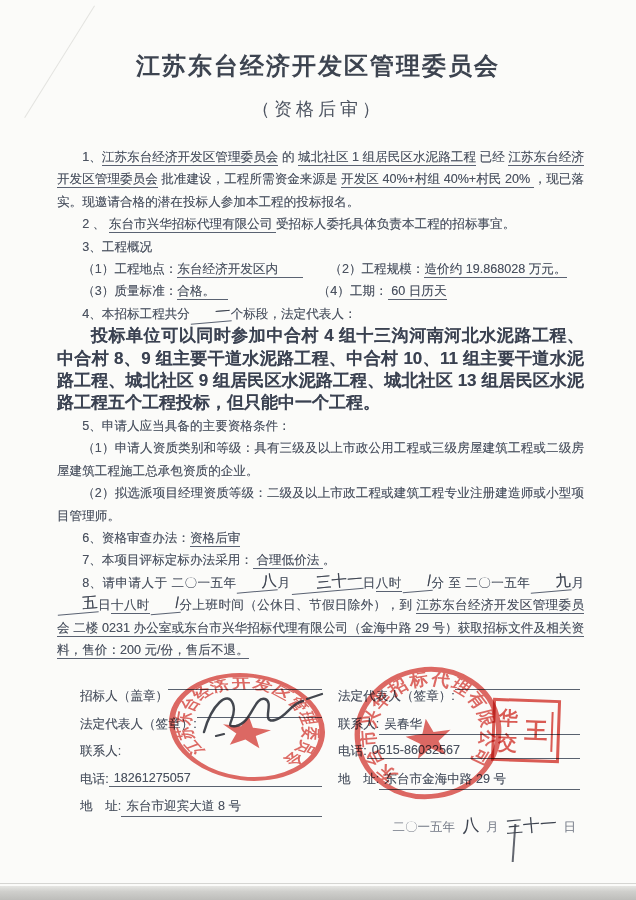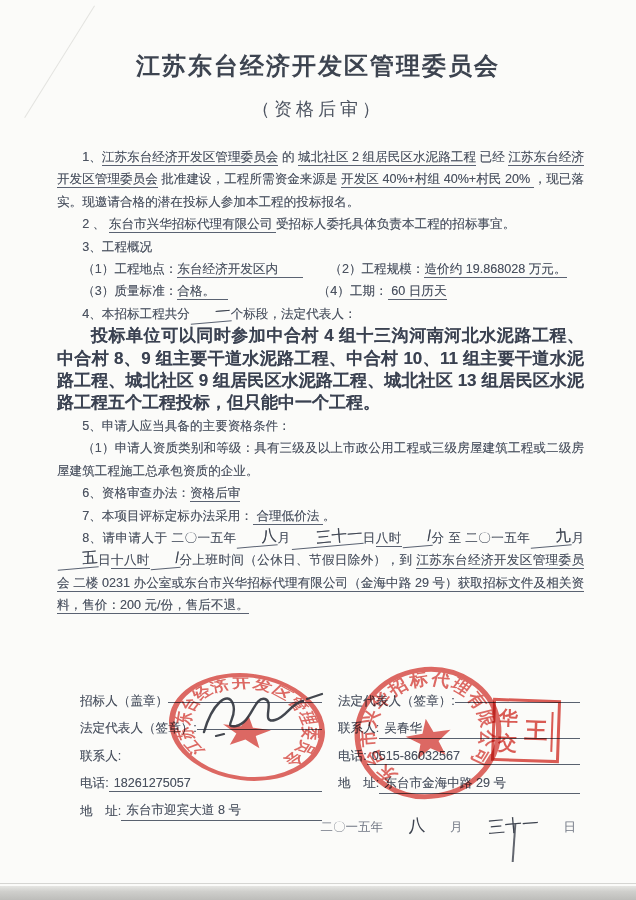--- a/index.html
+++ b/index.html
@@ -15,24 +15,24 @@
            line-height:22.4px;text-align:justify;text-shadow:0 0 .4px rgba(70,80,100,.55);}
   .para{margin:0;text-indent:2em;}
   .para.bold{font-weight:700;color:#3a4150;font-size:17px;}
   .u{border-bottom:1.2px solid #5a6272;padding-bottom:1px;}
   .hw{display:inline-block;transform:rotate(-5deg);font-size:15.5px;line-height:1;
       color:#3f4551;font-weight:500;}
   .gap{display:inline-block;height:1px;}
   .contact{position:absolute;top:688px;left:80px;right:56px;display:flex;gap:16px;
            font-size:12.6px;text-shadow:0 0 .4px rgba(70,80,100,.5);}
   .ccol{width:50%;}
-  .crow{display:flex;align-items:center;height:27.5px;}
+  .crow{display:flex;align-items:flex-start;height:27.5px;}
   .lbl{white-space:nowrap;padding-bottom:1px;}
   .val{flex:1;border-bottom:1px solid #59616f;padding:0 2px 1px 5px;white-space:nowrap;}
-  .dateline{position:absolute;top:817px;right:60px;display:flex;align-items:baseline;gap:25px;
+  .dateline{position:absolute;top:817px;right:60px;display:flex;align-items:baseline;gap:7px;
             font-size:12.5px;color:#70768312;color:#717784;}
   .dateline .hw{font-size:17px;color:#3d434f;}
   .datestroke{position:absolute;left:513px;top:824px;width:2px;height:38px;background:#3c414c;
               transform:rotate(4deg);opacity:.8;}
   .stamp{position:absolute;mix-blend-mode:multiply;opacity:.8;}
   #stampL{left:165px;top:671px;width:164px;height:112px;transform:rotate(7deg);}
   #stampR{left:351px;top:664px;width:154px;height:138px;transform:rotate(-9deg);}
   svg text{font-family:"Liberation Sans","DejaVu Sans",sans-serif;}
   .sig{position:absolute;left:196px;top:676px;width:132px;height:72px;z-index:6;}
   .sq{position:absolute;left:492px;top:699px;width:62px;height:57px;border:3px solid #d9453e;
@@ -48,29 +48,30 @@
 </head>
 <body>
 
 <div class="page">
   <div class="fold"></div>
 
   <h1 class="title">江苏东台经济开发区管理委员会</h1>
   <div class="subtitle">（资格后审）</div>
 
   <div class="content">
-      <p class="para "><span class="">1、</span><span class="u ">江苏东台经济开发区管理委员会</span><span class=""> 的 </span><span class="u ">城北社区 2 组居民区水泥路工程</span><span class=""> 已经 </span><span class="u ">江苏东台经济开发区管理委员会</span><span class=""> 批准建设，工程所需资金来源是 </span><span class="u ">开发区 40%+村组 40%+村民 20% </span><span class="">，现已落实。现邀请合格的潜在投标人参加本工程的投标报名。</span></p>
+      <p class="para "><span class="">1、</span><span class="u ">江苏东台经济开发区管理委员会</span><span class=""> 的 </span><span class="u ">城北社区 1 组居民区水泥路工程</span><span class=""> 已经 </span><span class="u ">江苏东台经济开发区管理委员会</span><span class=""> 批准建设，工程所需资金来源是 </span><span class="u ">开发区 40%+村组 40%+村民 20% </span><span class="">，现已落实。现邀请合格的潜在投标人参加本工程的投标报名。</span></p>
       <p class="para "><span class="">2 、 </span><span class="u ">东台市兴华招标代理有限公司 </span><span class="">受招标人委托具体负责本工程的招标事宜。</span></p>
       <p class="para "><span class="">3、工程概况</span></p>
       <p class="para "><span class="">（1）工程地点：</span><span class="u ">东台经济开发区内　　</span><span class="gap" style="width: 26px;"></span><span class="">（2）工程规模：</span><span class="u ">造价约 19.868028 万元。</span></p>
       <p class="para "><span class="">（3）质量标准：</span><span class="u ">合格。　</span><span class="gap" style="width: 90px;"></span><span class="">（4）工期：</span><span class="u "> 60 日历天 </span></p>
       <p class="para "><span class="">4、本招标工程共分</span><span class="u hw">一</span><span class="">个标段，法定代表人：</span></p>
       <p class="para bold"><span class="">投标单位可以同时参加中合村 4 组十三沟河南河北水泥路工程、中合村 8、9 组主要干道水泥路工程、中合村 10、11 组主要干道水泥路工程、城北社区 9 组居民区水泥路工程、城北社区 13 组居民区水泥路工程五个工程投标，但只能中一个工程。</span></p>
       <p class="para "><span class="">5、申请人应当具备的主要资格条件：</span></p>
       <p class="para "><span class="">（1）申请人资质类别和等级：具有三级及以上市政公用工程或三级房屋建筑工程或二级房屋建筑工程施工总承包资质的企业。</span></p>
+      <p class="para "><span class="">（2）拟选派项目经理资质等级：二级及以上市政工程或建筑工程专业注册建造师或小型项目管理师。</span></p>
       <p class="para "><span class="">6、资格审查办法：</span><span class="u ">资格后审</span></p>
       <p class="para "><span class="">7、本项目评标定标办法采用：</span><span class="u "> 合理低价法 </span><span class=""> 。</span></p>
       <p class="para "><span class="">8、请申请人于 二〇一五年</span><span class="u hw">八</span><span class="">月</span><span class="u hw">三十一</span><span class="">日</span><span class="u ">八时</span><span class="u hw">/</span><span class="">分 至 二〇一五年</span><span class="u hw">九</span><span class="">月</span><span class="u hw">五</span><span class="">日</span><span class="u ">十八时</span><span class="u hw"> / </span><span class="">分上班时间（公休日、节假日除外），到 </span><span class="u ">江苏东台经济开发区管理委员会 二楼 0231 办公室或东台市兴华招标代理有限公司（金海中路 29 号）获取招标文件及相关资料，售价：200 元/份，售后不退。</span></p>
     </div>
 
   <div class="contact">
     <div class="ccol">
         <div class="crow">
           <span class="lbl">招标人（盖章）</span>
           <span class="val"></span>

